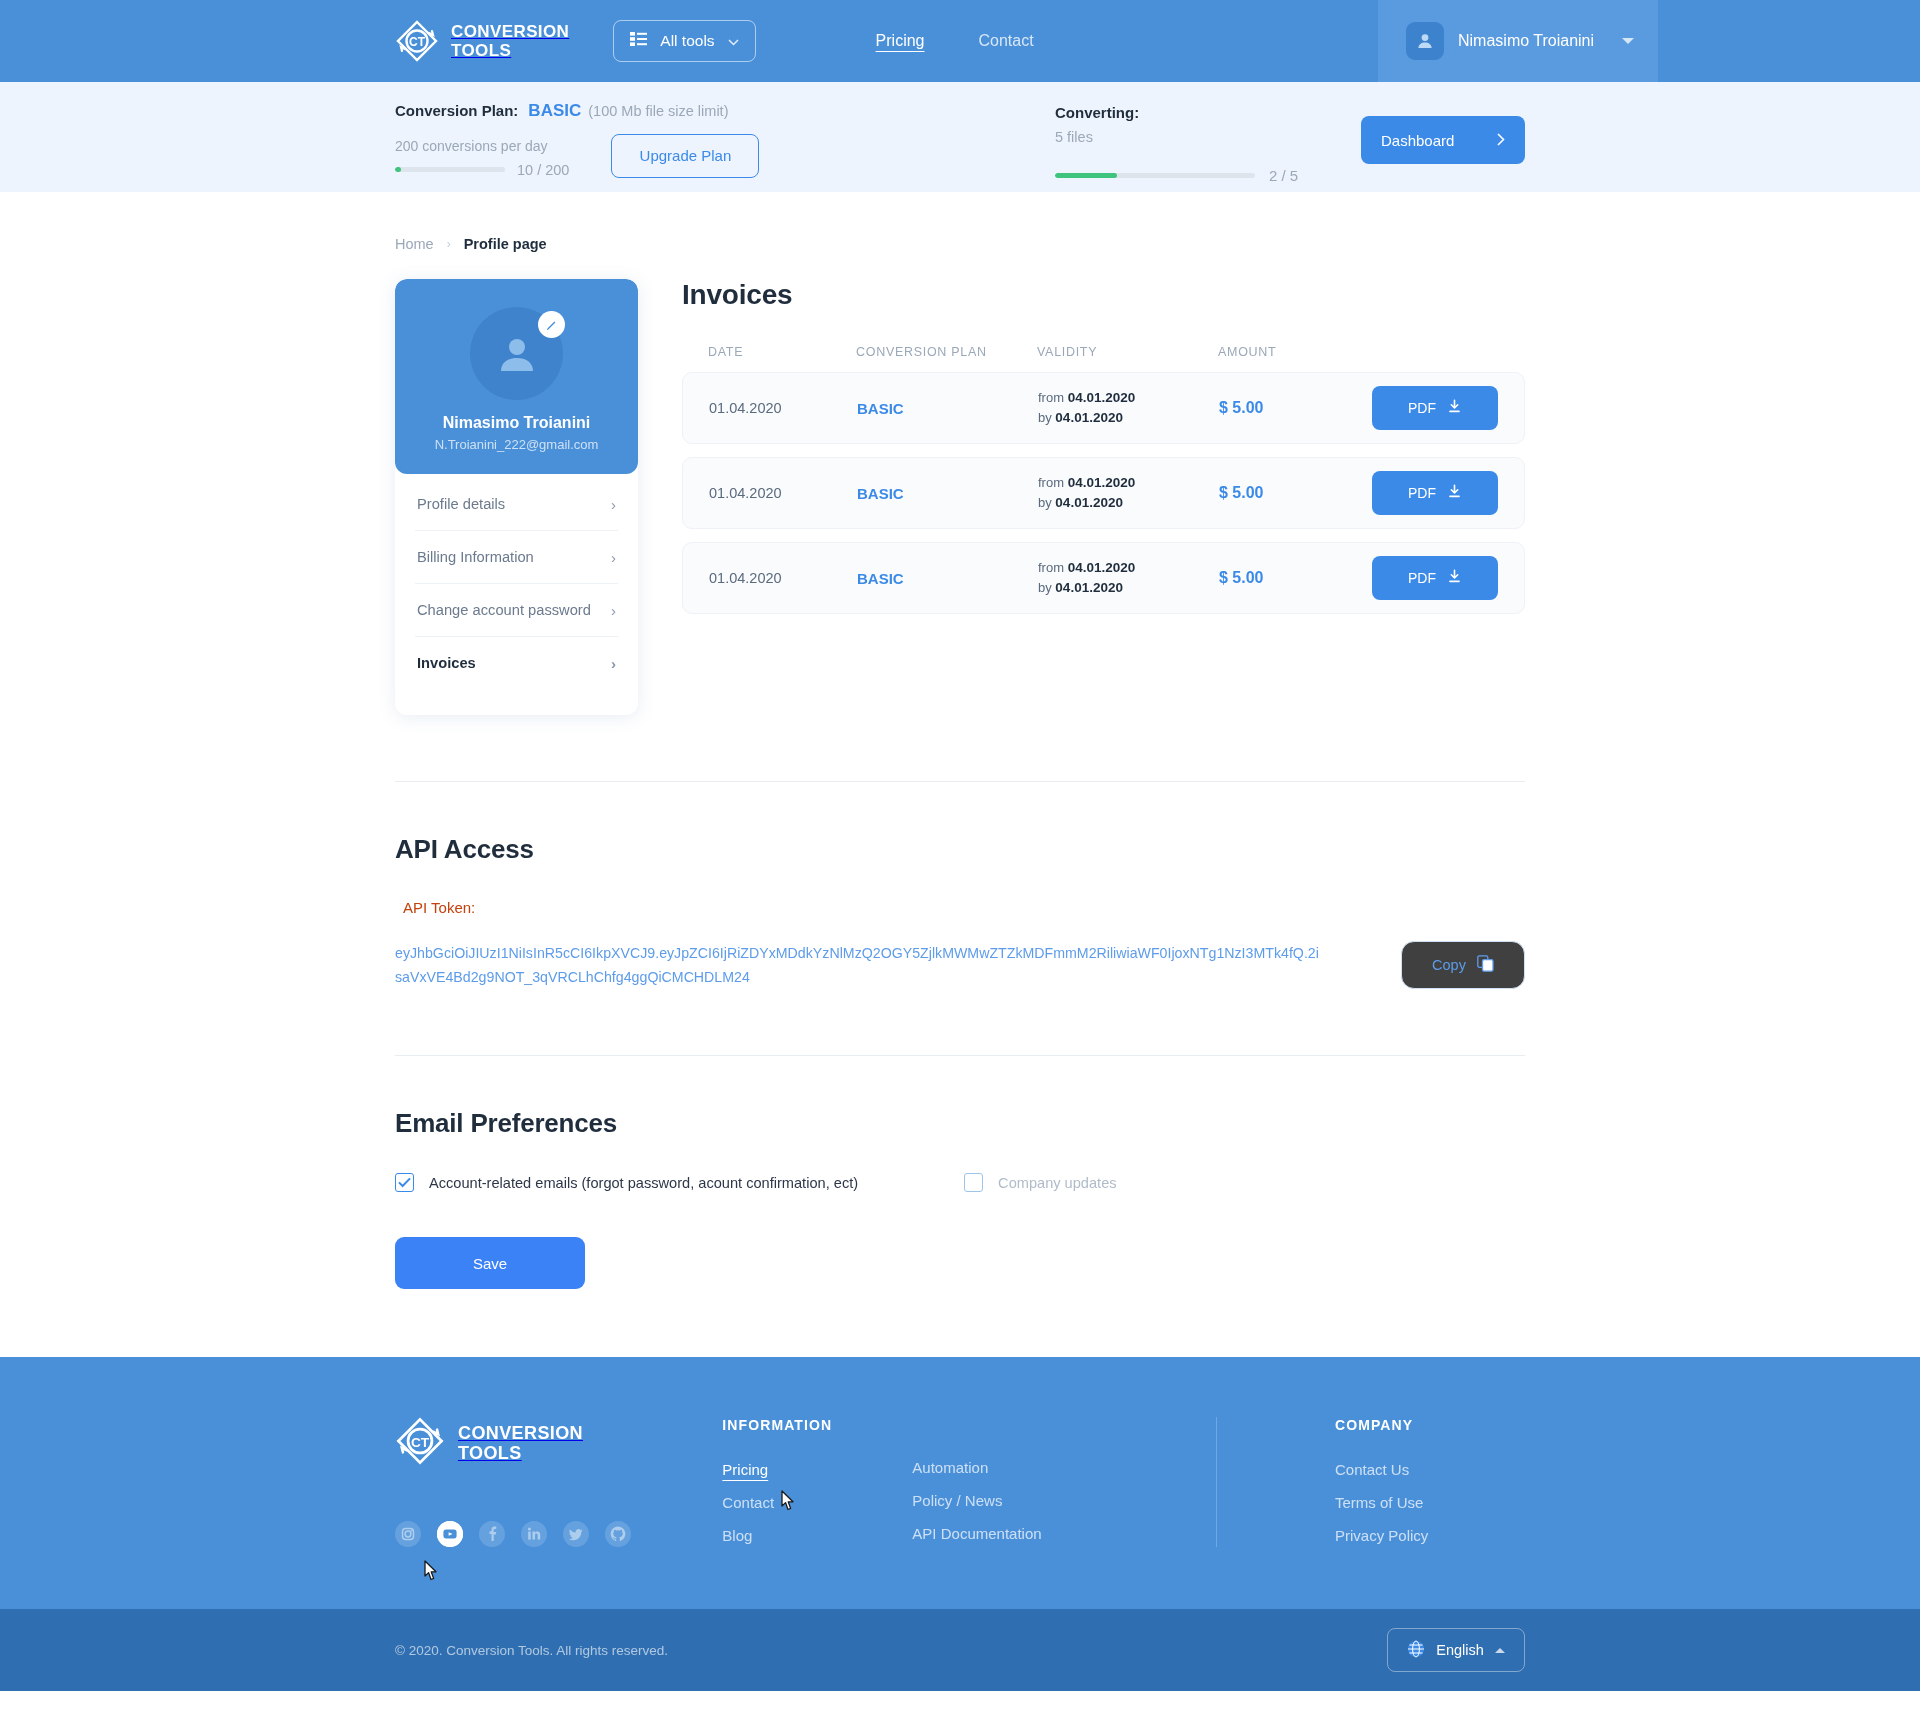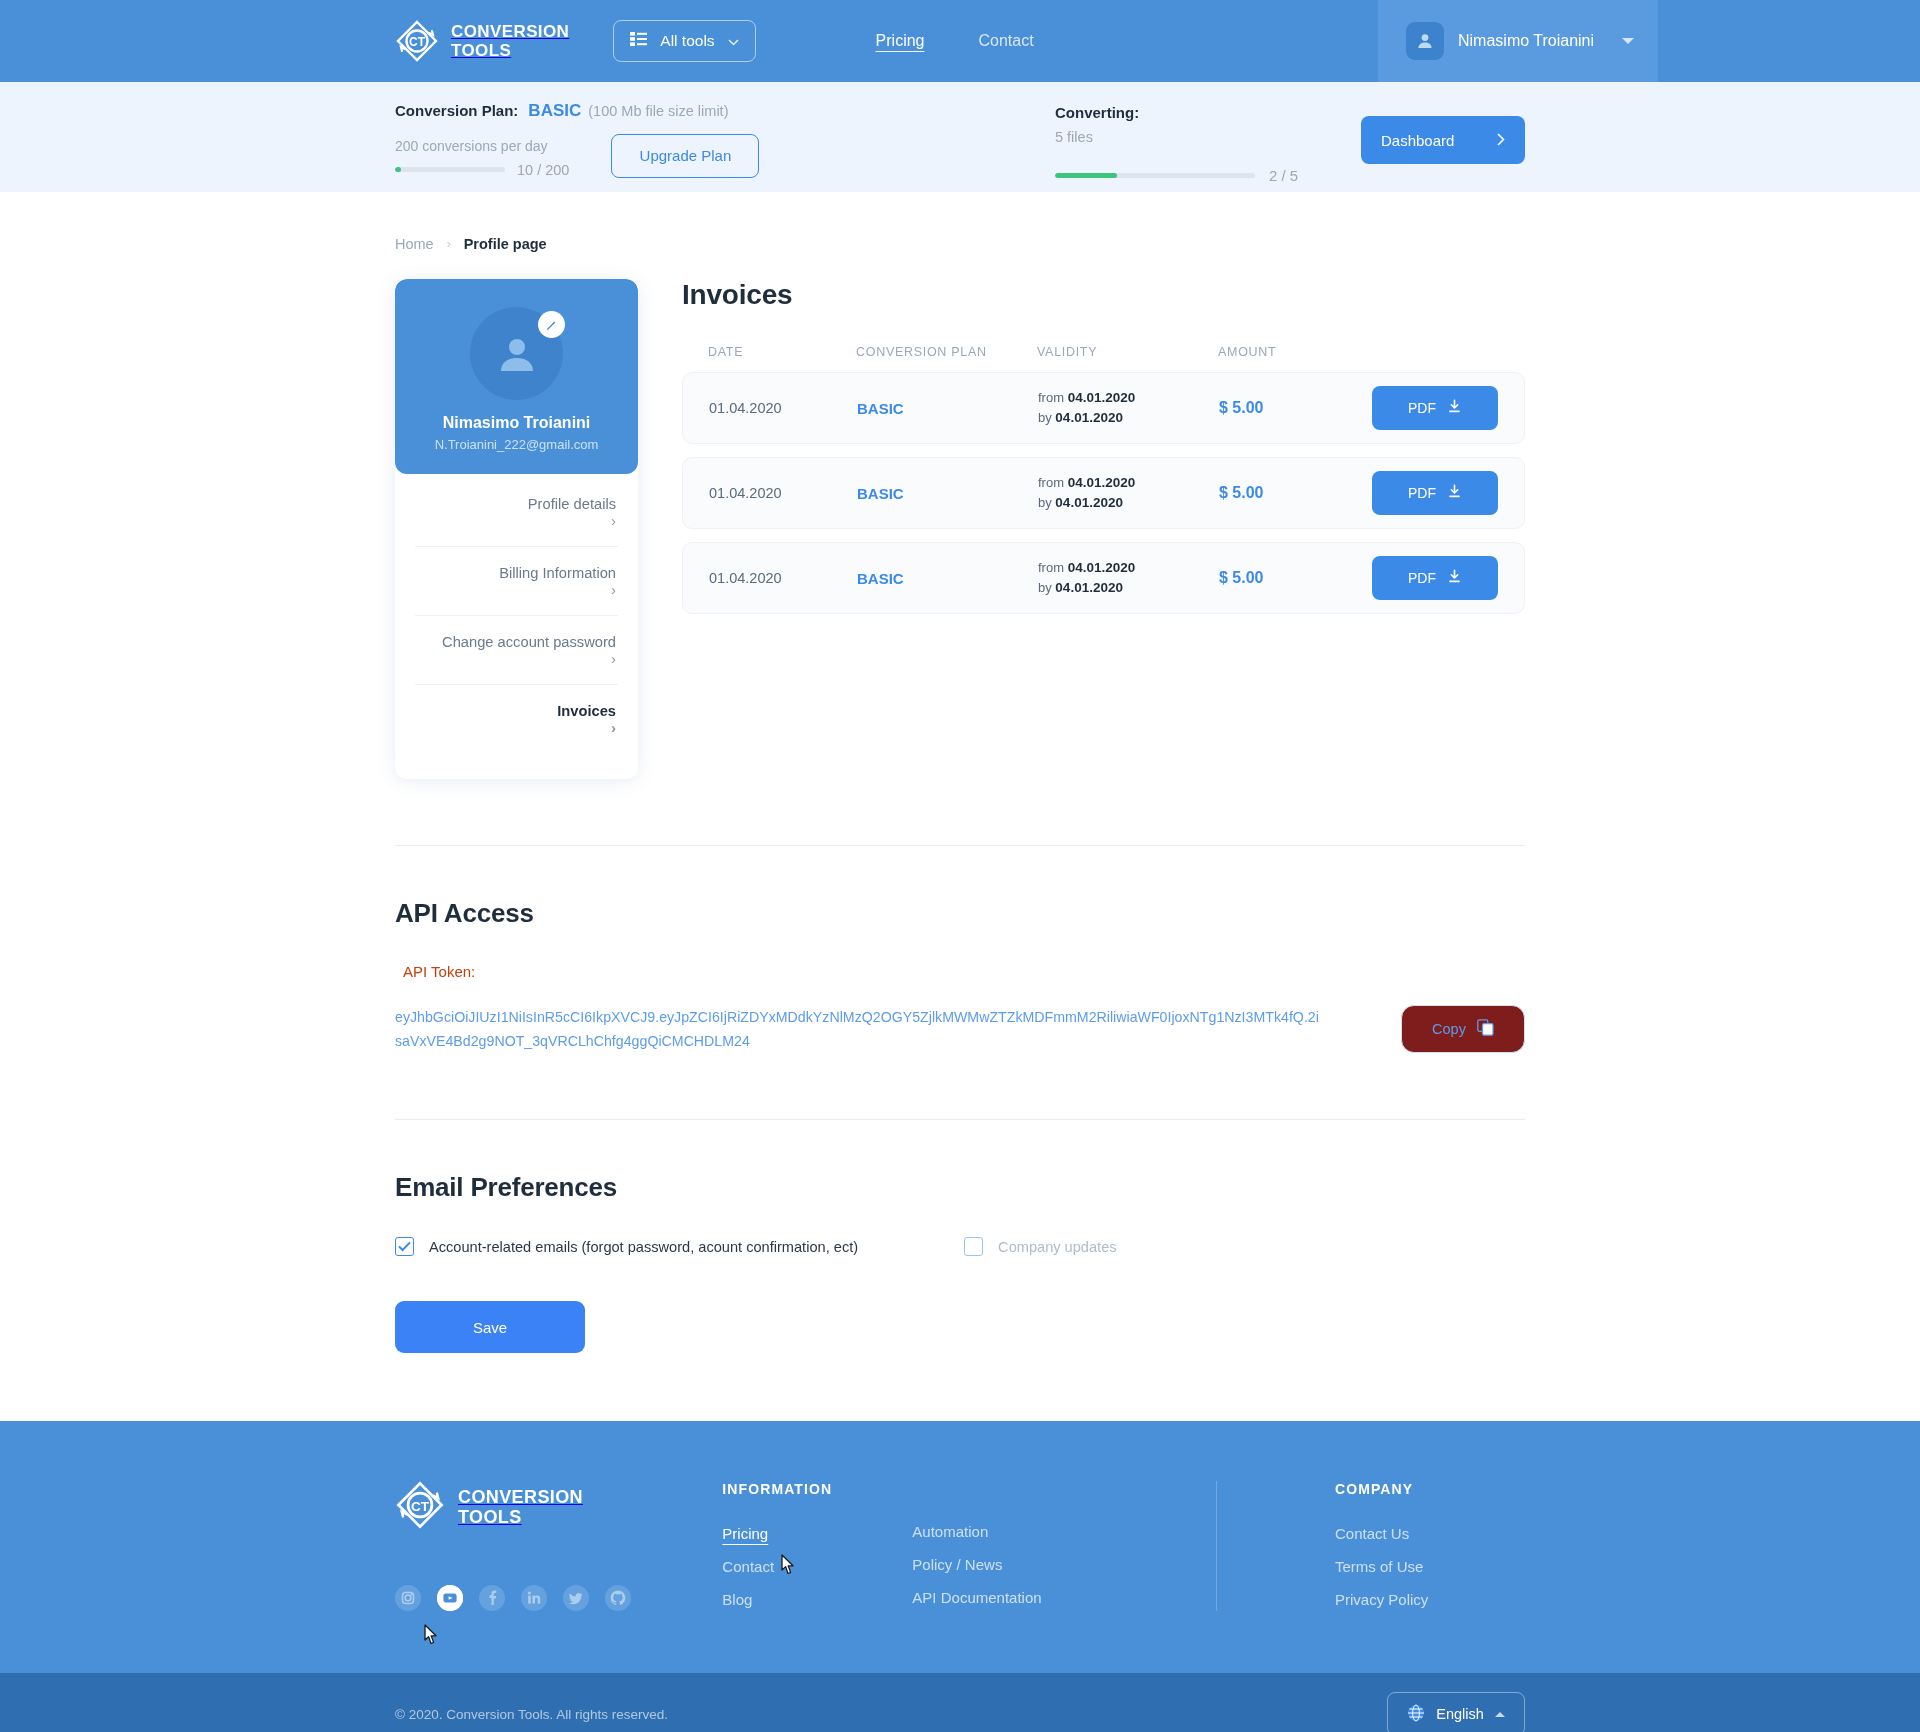--- a/index.html
+++ b/index.html
@@ -114,23 +114,23 @@
   .av-circle { width: 93px; height: 93px; border-radius: 50%; background: #3f83cc; display:flex; align-items:center; justify-content:center;}
   .av-edit {
     position: absolute; right: -2px; top: 4px; width: 27px; height: 27px;
     border-radius: 50%; background: #fff; display: flex; align-items: center; justify-content: center;
     cursor: pointer;
   }
   .pname { color: #fff; font-size: 16px; font-weight: bold; margin-bottom: 5px; }
   .pmail { color: rgba(255,255,255,.72); font-size: 13px; }
   .pmenu { padding: 4px 20px 26px; }
   .pitem {
-    display: flex; align-items: flex-end; justify-content: space-between;
+    display: flex; align-items: flex-start; justify-content: space-between;
     padding: 18px 2px 17px; font-size: 14.7px; color: #6b7a8d;
-    border-bottom: 1px solid #edf2f7; cursor: pointer; flex-direction: column;
+    border-bottom: 1px solid #edf2f7; cursor: pointer;
   }
   .pitem:last-child { border-bottom: none; }
   .pitem.on { color: #1f2d3d; font-weight: bold; }
   .chev { color: #8a99ab; font-size: 15px; }
 
   
   .inv { flex: 1; }
   .inv-title { font-size: 28px; font-weight: bold; color: #1f2d3d; margin-bottom: 34px; letter-spacing: -.2px; }
   .inv-head { display: flex; font-size: 12.5px; color: #9aa8b8; letter-spacing: .7px; padding: 0 26px 13px; }
   .c1 { width: 148px; } .c2 { width: 181px; } .c3 { width: 181px; } .c4 { flex: 1; }
@@ -153,21 +153,21 @@
   
   .hr { height: 1px; background: #e8edf3; margin: 66px 0 0; }
   .sect-title { font-size: 26px; font-weight: bold; color: #1f2d3d; margin: 52px 0 34px; letter-spacing: -.2px; }
   .api-label { font-size: 15px; color: #c2410c; margin-bottom: 25px; margin-left: 8px; }
   .api-row { display: flex; align-items: flex-start; justify-content: space-between; gap: 40px; }
   .api-token {
     color: #5d9cea; font-size: 14.2px; line-height: 24px;
     max-width: 925px; word-break: break-all; cursor: text;
   }
   .copy-btn {
-    flex: 0 0 auto; width: 124px; height: 48px; background: #7f1d1d;
+    flex: 0 0 auto; width: 124px; height: 48px; background: #404040;
     border: 1.3px solid #cfe0f5; border-radius: 13px; color: #5d9cea;
     font-size: 14.5px; cursor: pointer; font-family: inherit;
     display: flex; align-items: center; justify-content: center; gap: 11px;
   }
 
   .prefs { display: flex; align-items: center; gap: 106px; margin-bottom: 45px; }
   .pref { display: flex; align-items: center; gap: 15px; cursor: pointer; }
   .cb { width: 19px; height: 19px; border-radius: 3px; border: 1.5px solid #9fc4ea; background: #fff;
         display: flex; align-items: center; justify-content: center; flex: 0 0 19px; }
   .cb.checked { background: #fff; border-color: #3b8ae8; }

